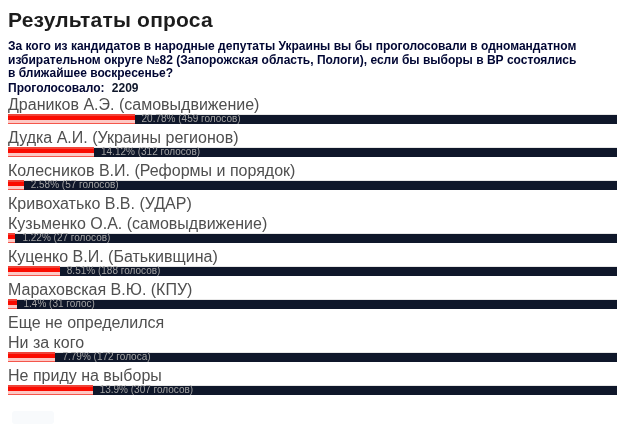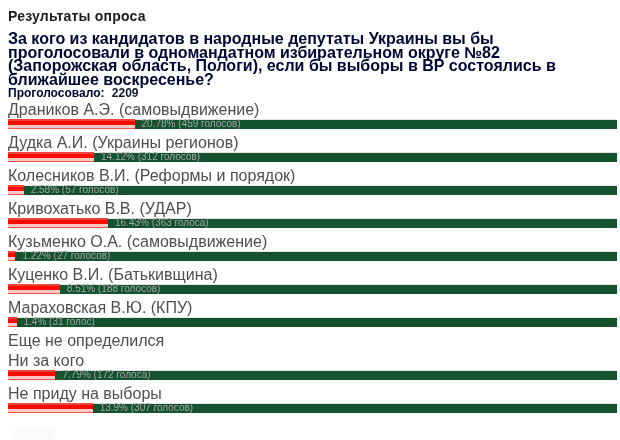--- a/index.html
+++ b/index.html
@@ -9,28 +9,28 @@
     width: 620px;
     height: 440px;
     overflow: hidden;
     font-family: "Liberation Sans", sans-serif;
   }
   .page {
     padding: 6px 3px 0 8px;
     width: 609px;
   }
   .title {
-    font-size: 14px;
+    font-size: 21px;
     font-weight: 700;
     color: #1c1c1c;
     margin: 2px 0 8px 0;
     letter-spacing: 0.2px;
   }
   .question {
-    font-size: 16px;
+    font-size: 12px;
     font-weight: 700;
     color: #000633;
     line-height: 13.5px;
     width: 578px;
     margin: 0;
   }
   .voted-line {
     font-size: 12px;
     font-weight: 700;
     color: #000633;
@@ -47,21 +47,21 @@
   .cand {
     font-size: 16px;
     color: #4f4f4f;
     line-height: 13px;
     margin-bottom: 3px;
     white-space: nowrap;
   }
   .track {
     position: relative;
     height: 10px;
-    background: #14532d;
+    background: #0f172a;
     box-shadow: inset 0 1px 0 #e7e7e7;
     display: flex;
     align-items: center;
   }
   .fill {
     height: 10px;
     background: linear-gradient(to bottom,
       #ef453a 0px, #ef453a 2px,
       #fb0b00 2px, #fb0b00 6px,
       #fdc8c4 6px, #fdc8c4 9px,
@@ -117,24 +117,20 @@
   <div class="row">
     <div class="cand">Колесников В.И. (Реформы и порядок)</div>
     <div class="track">
       <div class="fill" style="width: 2.58%;"></div>
       <div class="pct">2.58% (57 голосов)</div>
     </div>
   </div>
 
   <div class="row">
     <div class="cand">Кривохатько В.В. (УДАР)</div>
-    <div class="track">
-      <div class="fill" style="width: 16.43%;"></div>
-      <div class="pct">16.43% (363 голоса)</div>
-    </div>
   </div>
 
   <div class="row">
     <div class="cand">Кузьменко О.А. (самовыдвижение)</div>
     <div class="track">
       <div class="fill" style="width: 1.22%;"></div>
       <div class="pct">1.22% (27 голосов)</div>
     </div>
   </div>
 

